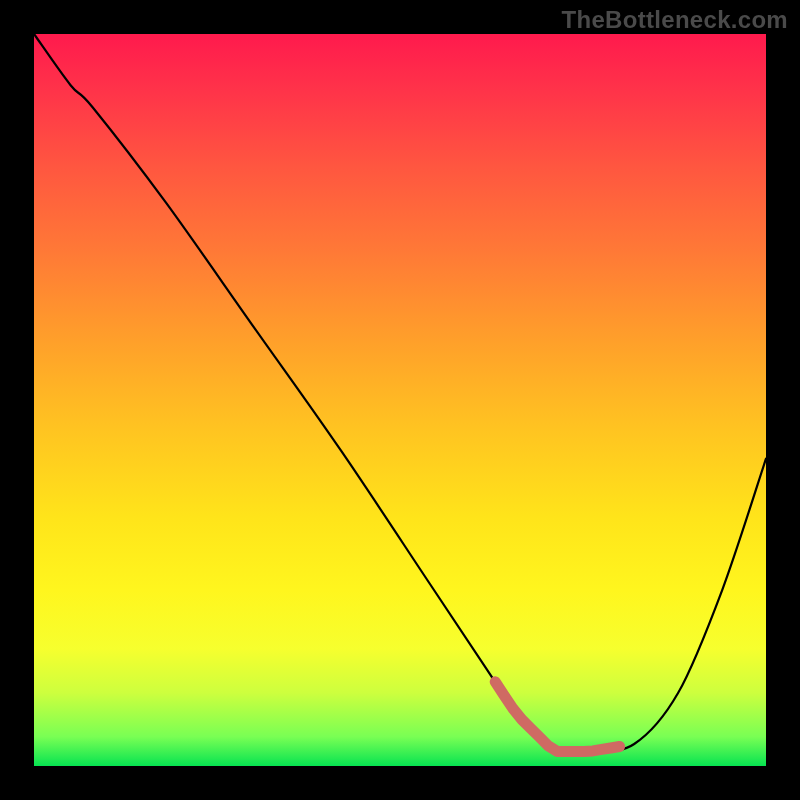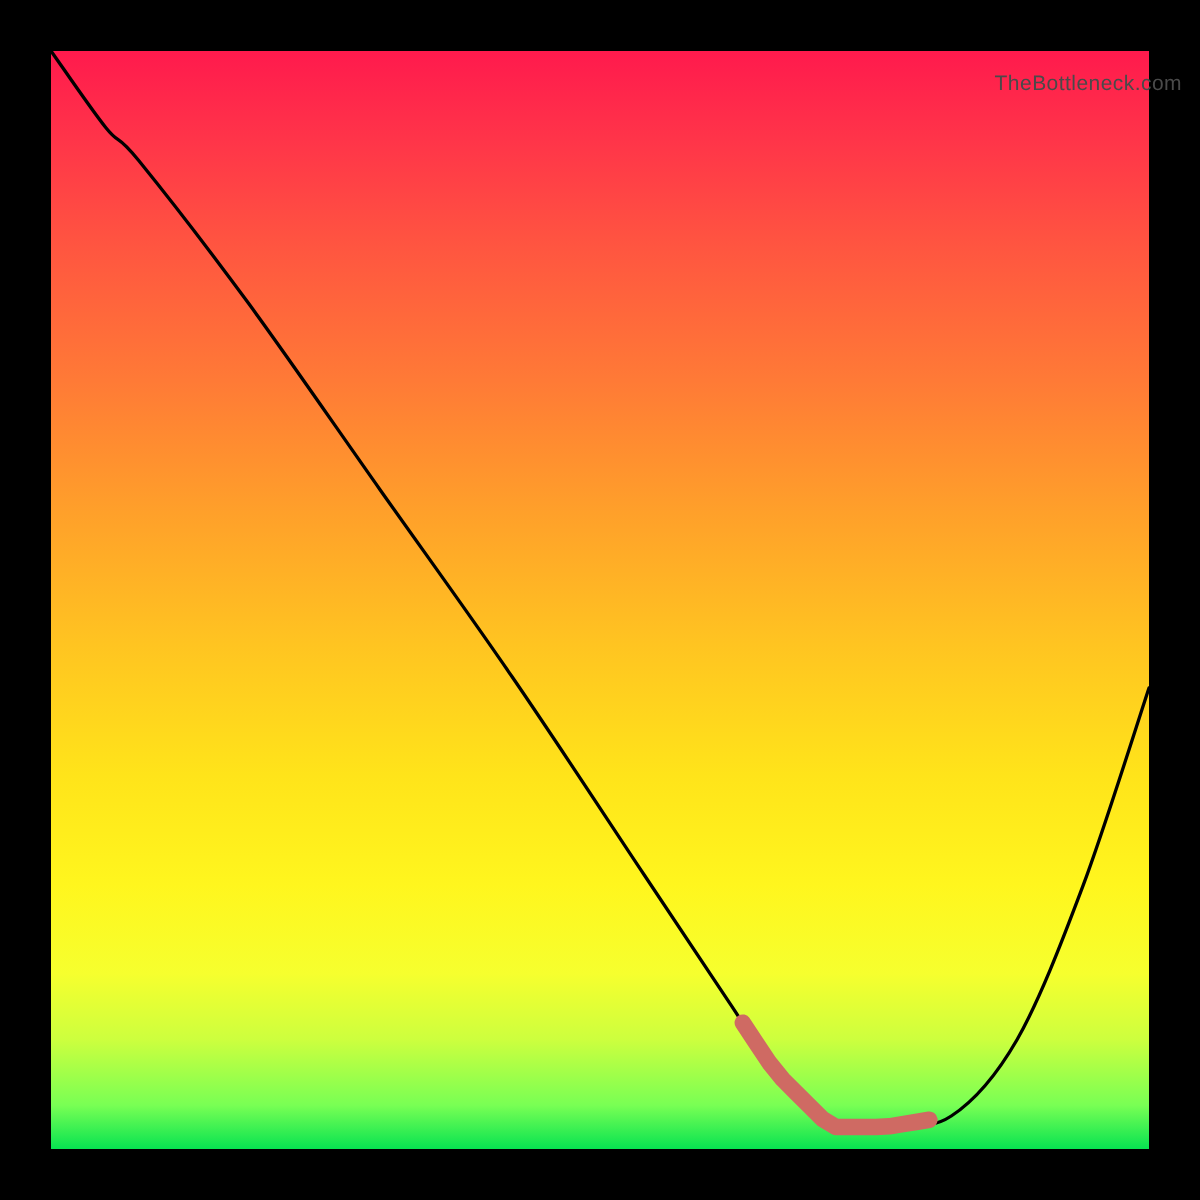--- a/index.html
+++ b/index.html
@@ -15,26 +15,25 @@
     position: relative;
     width: 800px;
     height: 800px;
     background: #000;
   }
   .watermark {
     position: absolute;
     top: 6px;
     right: 12px;
     color: #4a4a4a;
-    font-size: 14px;
-    font-weight: 400;
+    font-size: 24px;
+    font-weight: 700;
     letter-spacing: 0.3px;
     z-index: 5;
     user-select: none;
-    margin-top: 41px;
   }
   .plot-area {
     position: absolute;
     left: 34px;
     top: 34px;
     width: 732px;
     height: 732px;
     background: linear-gradient(
       to bottom,
       #ff1a4d 0%,

